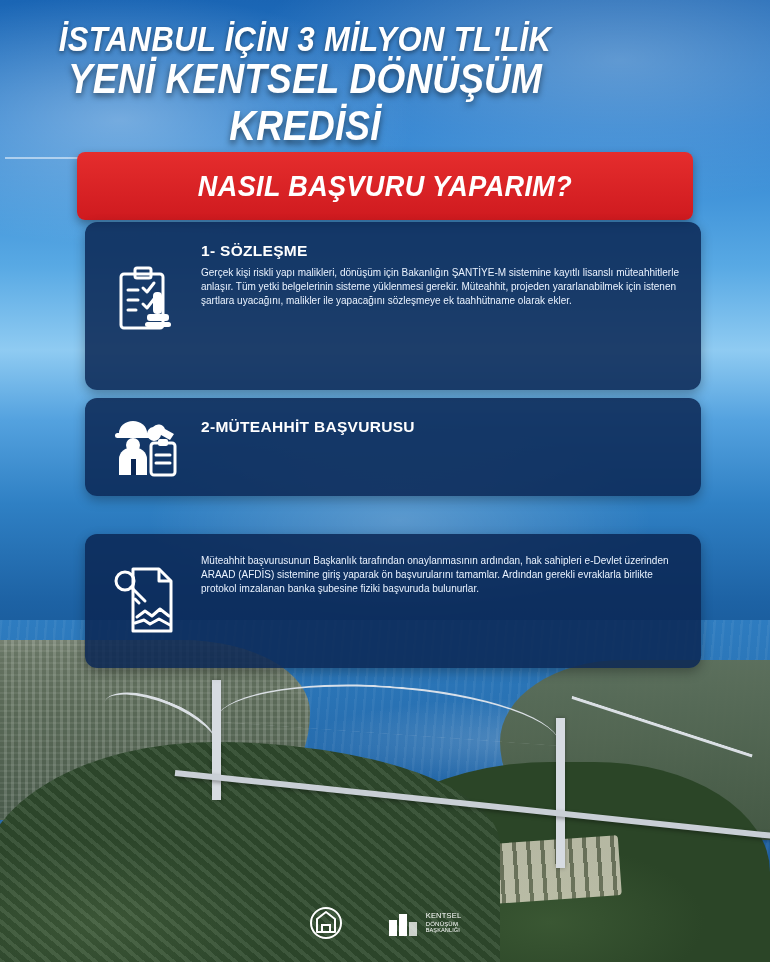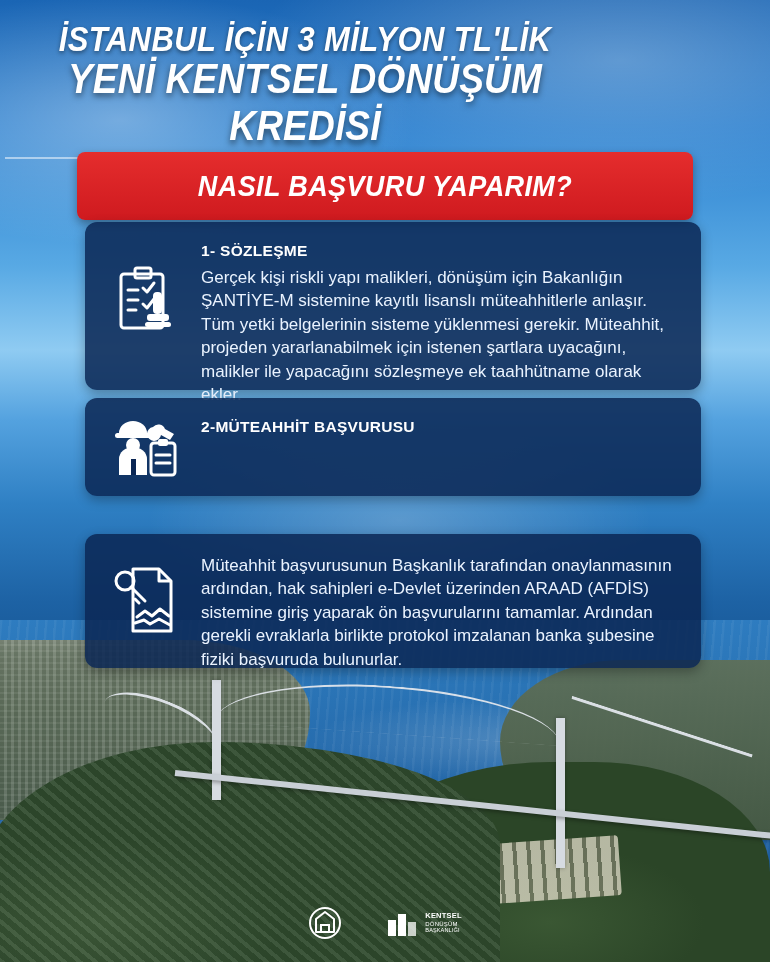--- a/index.html
+++ b/index.html
@@ -211,37 +211,37 @@
   .card-body { padding-left: 6px; padding-top: 6px; }
   .card-title {
     color: #ffffff;
     font-size: 15.5px;
     font-weight: bold;
     letter-spacing: 0.3px;
     margin: 0 0 6px 0;
   }
   .card-text {
     color: #eaf3ff;
-    font-size: 17px;
+    font-size: 10px;
     line-height: 1.38;
     margin: 0;
   }
 
   
   .footer {
     position: absolute;
     left: 0; bottom: 22px; width: 770px;
     display: flex;
     align-items: center;
     justify-content: center;
     gap: 44px;
   }
   .logo { display: flex; align-items: center; gap: 7px; }
   .logo-text { color: #ffffff; line-height: 1.12; }
-  .logo-text .l1 { font-size: 7.5px; font-weight: bold; letter-spacing: .2px; }
+  .logo-text .l1 { font-size: 7.5px; font-weight: normal; letter-spacing: .2px; }
   .logo-text .l2 { font-size: 6px; letter-spacing: .2px; }
   .logo-text .l3 { font-size: 5.6px; letter-spacing: .1px; }
 </style>
 </head>
 <body>
 
 <div class="poster">
 
   <div class="sky"></div>
   <div class="water"></div>

